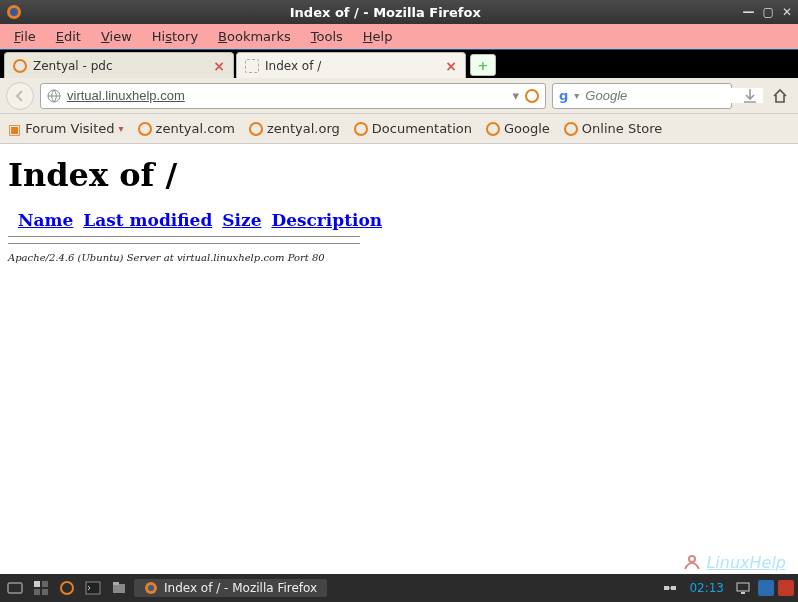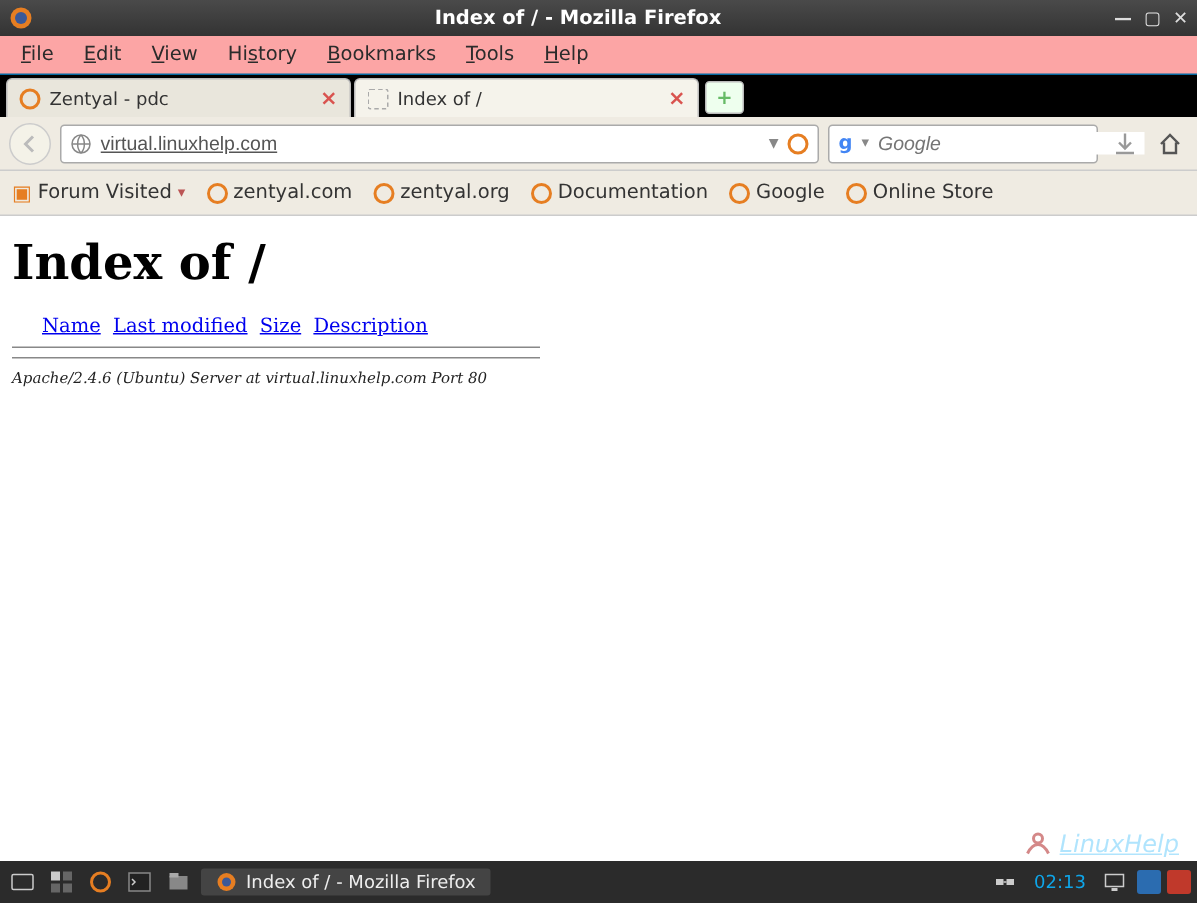--- a/index.html
+++ b/index.html
@@ -138,21 +138,21 @@
 }
 .folder-icon { color: #e67e22; font-size: 14px; }
 .content {
   background: #fff;
   height: 430px;
   padding: 12px 8px;
   overflow: auto;
   font-family: "DejaVu Serif", "Liberation Serif", Georgia, serif;
 }
 .content h1 { font-size: 32px; font-weight: bold; margin-bottom: 16px; color: #000; }
-.content .headers { margin-left: 20px; font-size: 13px; font-weight: normal; margin-bottom: 6px; }
+.content .headers { margin-left: 10px; font-size: 17px; font-weight: bold; margin-bottom: 6px; }
 .content .headers a { color: #0000EE; text-decoration: underline; margin-right: 4px; }
 .content hr { border: none; border-top: 1px solid #888; width: 352px; margin: 6px 0; }
 .content .server { font-style: italic; font-size: 10px; color: #222; margin-top: 8px; }
 .watermark {
   position: absolute;
   bottom: 30px; right: 12px;
   font-style: italic;
   color: #7dd3fc;
   font-size: 16px;
   opacity: 0.6;

